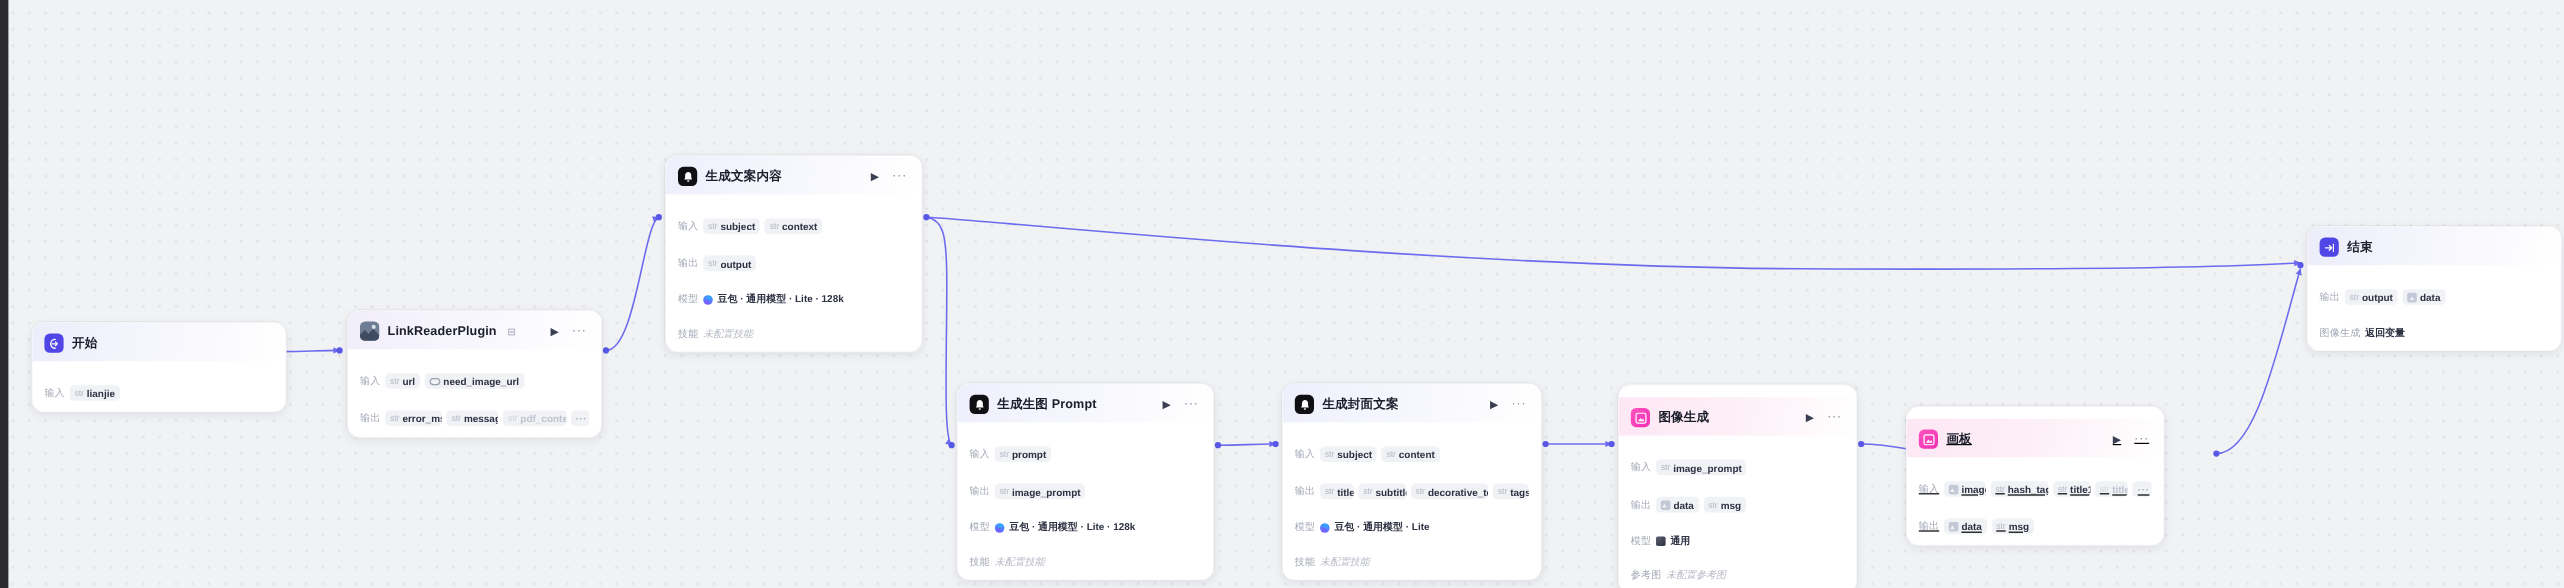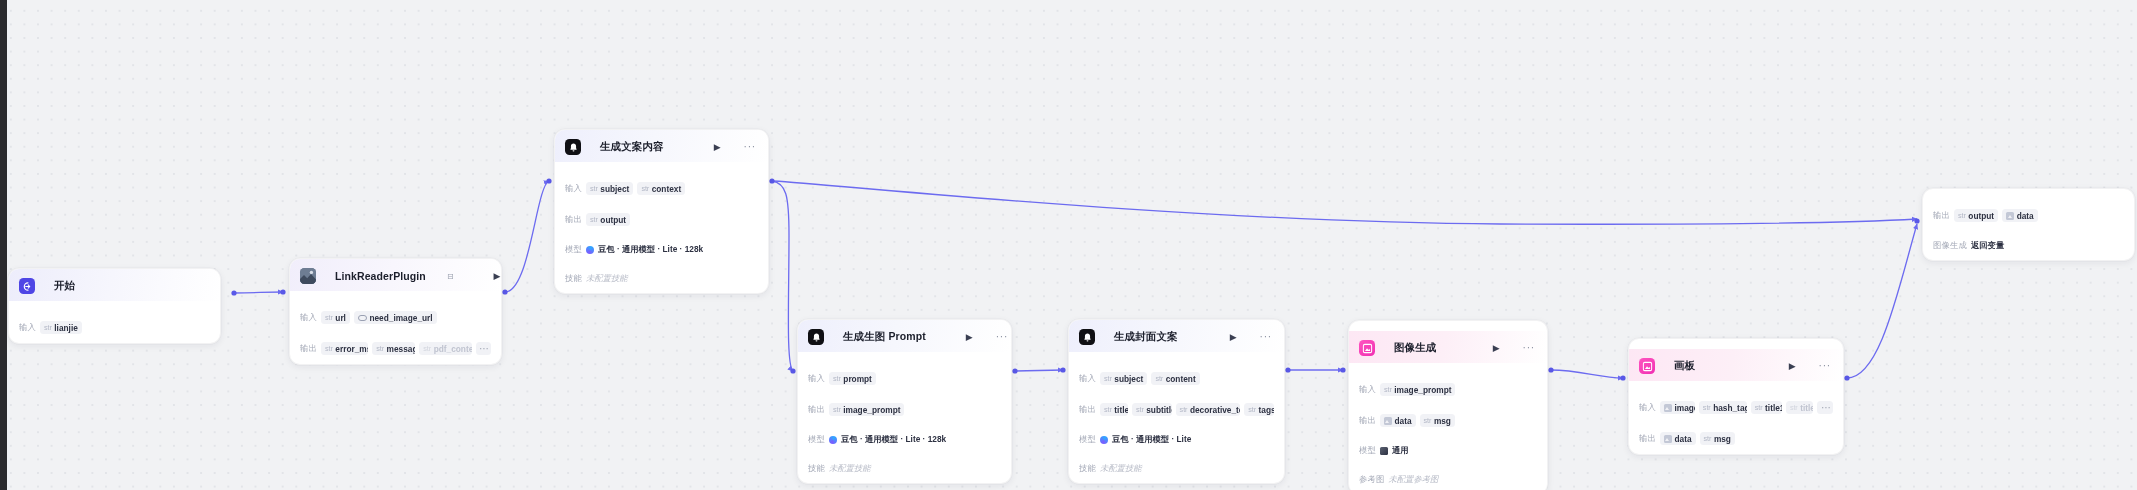--- a/index.html
+++ b/index.html
@@ -34,21 +34,21 @@
     z-index: 10;
     background: #ffffff;
     border-radius: 11px;
     border: 1px solid rgba(28,31,48,0.06);
     box-shadow: 0 2px 7px rgba(22,25,50,0.07), 0 0 0 0.5px rgba(22,25,50,0.03);
     overflow: hidden;
   }
   .node-head {
     display: flex; align-items: center;
     padding: 9px 10px 7px 10px;
-    gap: 19px;
+    gap: 7px;
   }
   .node.llm  .node-head { background: linear-gradient(100deg,#eeeffc 0%, #f6f7fd 46%, #ffffff 100%); }
   .node.img  .node-head { background: linear-gradient(100deg,#fde7f4 0%, #fdeff7 48%, #ffffff 100%); margin-top: 10px; }
   .node.io   .node-head { background: linear-gradient(100deg,#ededfb 0%, #f6f6fd 48%, #ffffff 100%); }
   .node.plug .node-head { background: linear-gradient(100deg,#f1eefb 0%, #f8f6fd 48%, #ffffff 100%); padding-left: 10px; }
 
   .node-icon {
     width: 16px; height: 16px;
     border-radius: 4.5px;
     flex: 0 0 auto;
@@ -179,21 +179,21 @@
       <circle cx="549" cy="181" r="2.6"></circle>
       <circle cx="793" cy="371" r="2.6"></circle>
       <circle cx="1063" cy="370" r="2.6"></circle>
       <circle cx="1343" cy="370" r="2.6"></circle>
       <circle cx="1623" cy="378" r="2.6"></circle>
       <circle cx="1917" cy="221" r="2.6"></circle>
     </g>
   </svg>
 
   <div id="nodes-layer">
-      <div class="node io" style="left: 8px; top: 268px; width: 213px;">
+      <div class="node io" style="left: 26px; top: 268px; width: 213px;">
         <div class="node-head">
           <div class="node-icon icon-io">
             <svg width="11" height="11" viewBox="0 0 24 24">
               <path d="M13 4a8 8 0 1 0 0 16" fill="none" stroke="#ffffff" stroke-width="2.6" stroke-linecap="round"></path>
               <path d="M8 12h9m-3.5-3.5L17 12l-3.5 3.5" fill="none" stroke="#ffffff" stroke-width="2.2" stroke-linecap="round" stroke-linejoin="round"></path>
             </svg>
           </div>
           <span class="node-title">开始</span>
           <span class="head-spacer"></span>
         </div>
@@ -425,21 +425,21 @@
             <span class="row-label">模型</span>
             <span class="sq-ico"></span>
             <span class="plain-val">通用</span>
           </div>
           <div class="row">
             <span class="row-label">参考图</span>
             <span class="plain-val dim">未配置参考图</span>
           </div>
         </div>
       </div>
-      <div class="node img" style="left: 1628px; top: 338px; width: 216px;">
+      <div class="node img" style="left: 1588px; top: 338px; width: 216px; text-decoration: underline;">
         <div class="node-head">
           <div class="node-icon icon-img">
             <svg width="11" height="11" viewBox="0 0 24 24">
               <rect x="3" y="3" width="18" height="18" rx="3" fill="none" stroke="#ffffff" stroke-width="2.2"></rect>
               <path d="M6.5 17.5 11 11.5l3 3.5 2.2-2.6 1.8 5.1z" fill="#ffffff"></path>
             </svg>
           </div>
           <span class="node-title">画板</span>
           <span class="head-spacer"></span>
           <span class="head-btn">▶</span>
@@ -473,20 +473,30 @@
               <span>data</span>
             </span>
             <span class="chip">
               <span class="t">str</span>
               <span>msg</span>
             </span>
           </div>
         </div>
       </div>
       <div class="node io" style="left: 1922px; top: 188px; width: 213px;">
+        <div class="node-head">
+          <div class="node-icon icon-io">
+            <svg width="11" height="11" viewBox="0 0 24 24">
+              <path d="M4 12h11m-4-4.5L15.5 12 11 16.5" fill="none" stroke="#ffffff" stroke-width="2.3" stroke-linecap="round" stroke-linejoin="round"></path>
+              <path d="M17.5 4.5h2v15h-2z" fill="#ffffff"></path>
+            </svg>
+          </div>
+          <span class="node-title">结束</span>
+          <span class="head-spacer"></span>
+        </div>
         <div class="node-body">
           <div class="row">
             <span class="row-label">输出</span>
             <span class="chip">
               <span class="t">str</span>
               <span>output</span>
             </span>
             <span class="chip">
               <span class="mini-ico pic"></span>
               <span>data</span>

